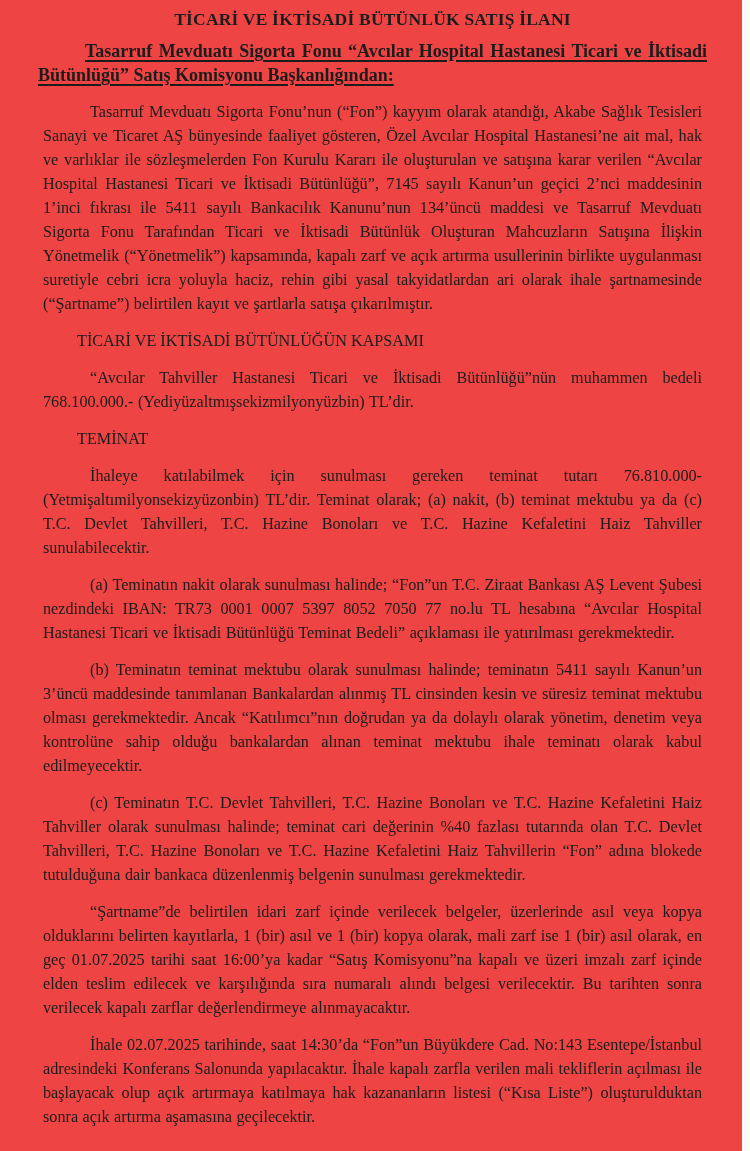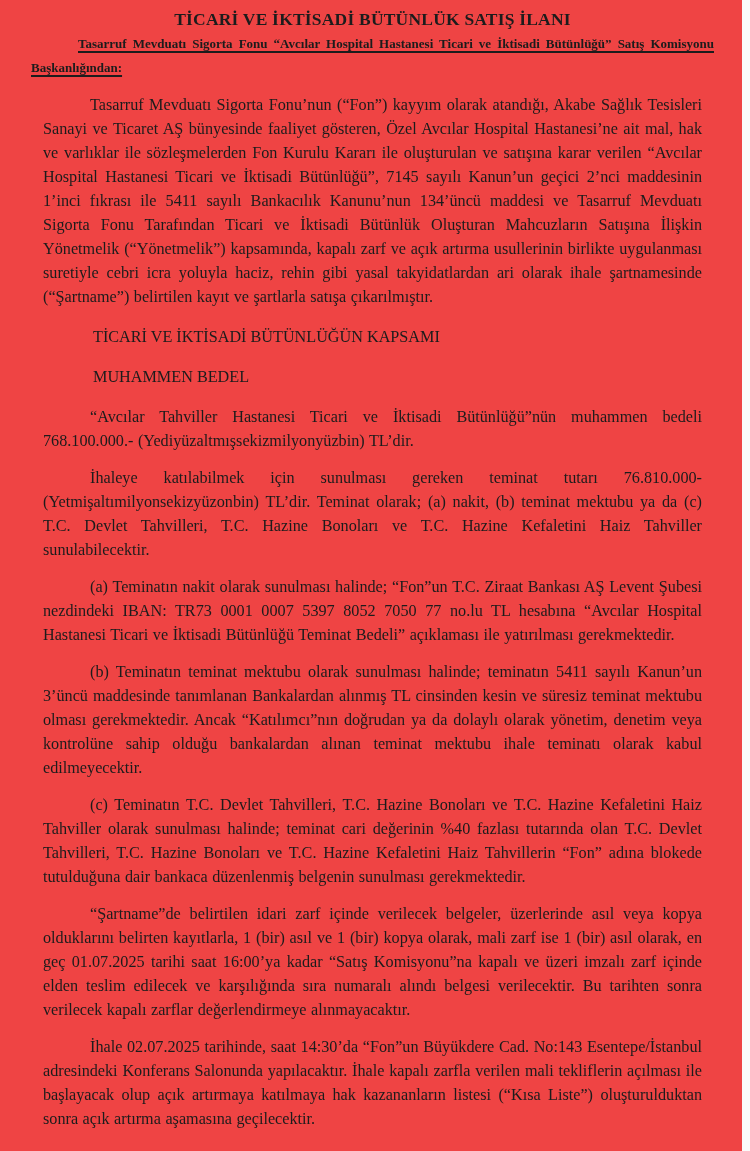--- a/index.html
+++ b/index.html
@@ -19,65 +19,65 @@
   }
   .doc-title {
     font-size: 17.5px;
     font-weight: bold;
     text-align: center;
     line-height: 24px;
     margin: 0;
     letter-spacing: 0.2px;
   }
   .from-heading {
-    font-size: 13px;
+    font-size: 18px;
     font-weight: bold;
     line-height: 24px;
-    margin: 1px;
+    margin: 8px;
     text-align: justify;
     text-indent: 47px;
     text-decoration: underline;
     text-decoration-thickness: 1.5px;
     text-underline-offset: 3px;
   }
   .paragraph {
     font-size: 16.2px;
     line-height: 24px;
     margin: 13px;
     text-align: justify;
     text-indent: 47px;
     word-spacing: 0.5px;
   }
   .section-heading {
     font-size: 16.2px;
     font-weight: normal;
     line-height: 24px;
-    margin: 16px;
+    margin: 0;
     text-align: left;
     text-indent: 47px;
   }
 </style>
 </head>
 <body>
 
 <div class="page">
 
   <h1 class="doc-title">TİCARİ VE İKTİSADİ BÜTÜNLÜK SATIŞ İLANI</h1>
 
   <p class="from-heading">Tasarruf Mevduatı Sigorta Fonu “Avcılar Hospital Hastanesi Ticari ve İktisadi Bütünlüğü” Satış Komisyonu Başkanlığından:</p>
 
   <p class="paragraph">Tasarruf Mevduatı Sigorta Fonu’nun (“Fon”) kayyım olarak atandığı, Akabe Sağlık Tesisleri Sanayi ve Ticaret AŞ bünyesinde faaliyet gösteren, Özel Avcılar Hospital Hastanesi’ne ait mal, hak ve varlıklar ile sözleşmelerden Fon Kurulu Kararı ile oluşturulan ve satışına karar verilen “Avcılar Hospital Hastanesi Ticari ve İktisadi Bütünlüğü”, 7145 sayılı Kanun’un geçici 2’nci maddesinin 1’inci fıkrası ile 5411 sayılı Bankacılık Kanunu’nun 134’üncü maddesi ve Tasarruf Mevduatı Sigorta Fonu Tarafından Ticari ve İktisadi Bütünlük Oluşturan Mahcuzların Satışına İlişkin Yönetmelik (“Yönetmelik”) kapsamında, kapalı zarf ve açık artırma usullerinin birlikte uygulanması suretiyle cebri icra yoluyla haciz, rehin gibi yasal takyidatlardan ari olarak ihale şartnamesinde (“Şartname”) belirtilen kayıt ve şartlarla satışa çıkarılmıştır.</p>
 
   <p class="section-heading">TİCARİ VE İKTİSADİ BÜTÜNLÜĞÜN KAPSAMI</p>
 
 
-  <p class="section-heading">MUHAMMEN BEDEL</p>
 
   <p class="paragraph">“Avcılar Tahviller Hastanesi Ticari ve İktisadi Bütünlüğü”nün muhammen bedeli 768.100.000.- (Yediyüzaltmışsekizmilyonyüzbin) TL’dir.</p>
 
+  <p class="section-heading">TEMİNAT</p>
 
   <p class="paragraph">İhaleye katılabilmek için sunulması gereken teminat tutarı 76.810.000- (Yetmişaltımilyonsekizyüzonbin) TL’dir. Teminat olarak; (a) nakit, (b) teminat mektubu ya da (c) T.C. Devlet Tahvilleri, T.C. Hazine Bonoları ve T.C. Hazine Kefaletini Haiz Tahviller sunulabilecektir.</p>
 
   <p class="paragraph">(a) Teminatın nakit olarak sunulması halinde; “Fon”un T.C. Ziraat Bankası AŞ Levent Şubesi nezdindeki IBAN: TR73 0001 0007 5397 8052 7050 77 no.lu TL hesabına “Avcılar Hospital Hastanesi Ticari ve İktisadi Bütünlüğü Teminat Bedeli” açıklaması ile yatırılması gerekmektedir.</p>
 
   <p class="paragraph">(b) Teminatın teminat mektubu olarak sunulması halinde; teminatın 5411 sayılı Kanun’un 3’üncü maddesinde tanımlanan Bankalardan alınmış TL cinsinden kesin ve süresiz teminat mektubu olması gerekmektedir. Ancak “Katılımcı”nın doğrudan ya da dolaylı olarak yönetim, denetim veya kontrolüne sahip olduğu bankalardan alınan teminat mektubu ihale teminatı olarak kabul edilmeyecektir.</p>
 
   <p class="paragraph">(c) Teminatın T.C. Devlet Tahvilleri, T.C. Hazine Bonoları ve T.C. Hazine Kefaletini Haiz Tahviller olarak sunulması halinde; teminat cari değerinin %40 fazlası tutarında olan T.C. Devlet Tahvilleri, T.C. Hazine Bonoları ve T.C. Hazine Kefaletini Haiz Tahvillerin “Fon” adına blokede tutulduğuna dair bankaca düzenlenmiş belgenin sunulması gerekmektedir.</p>
 
 

